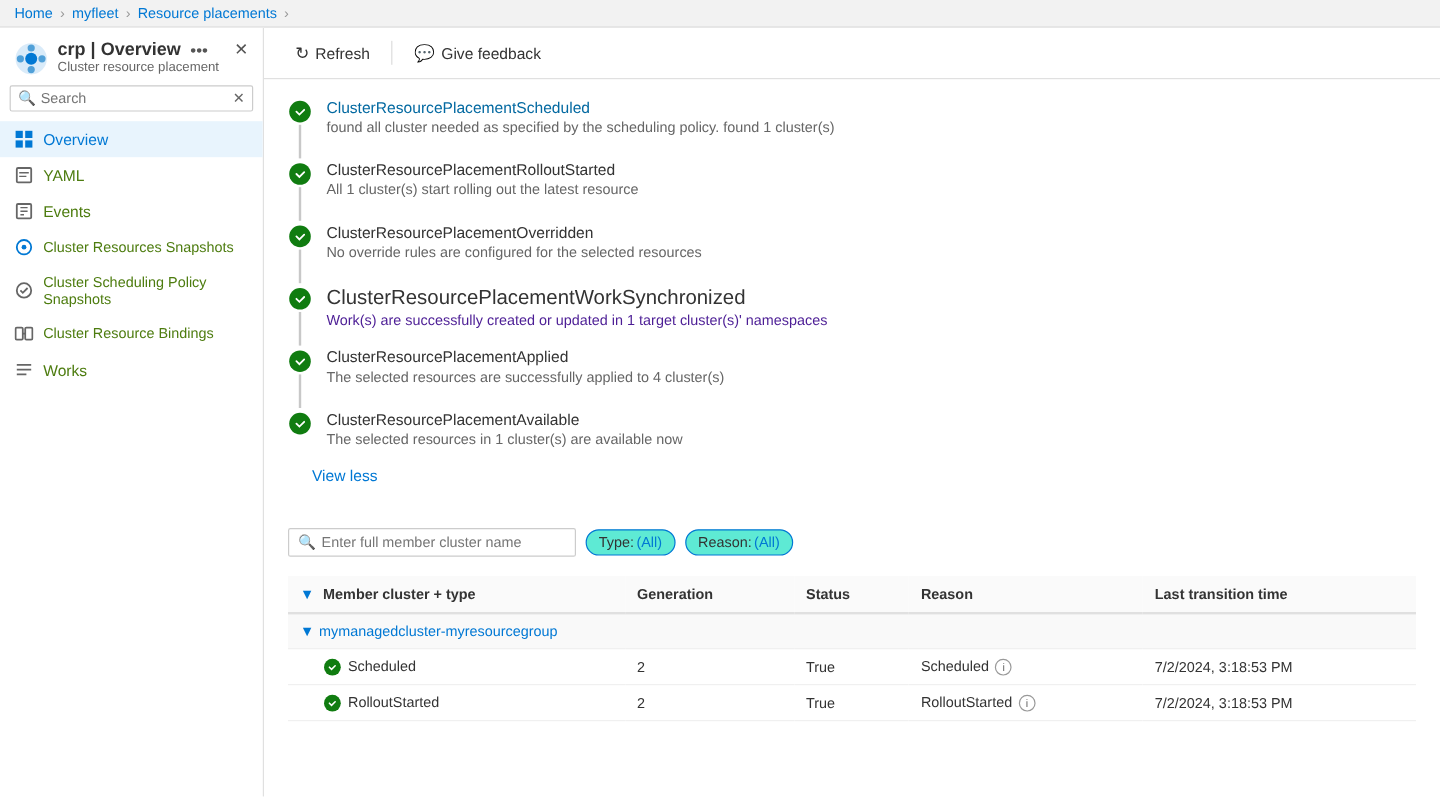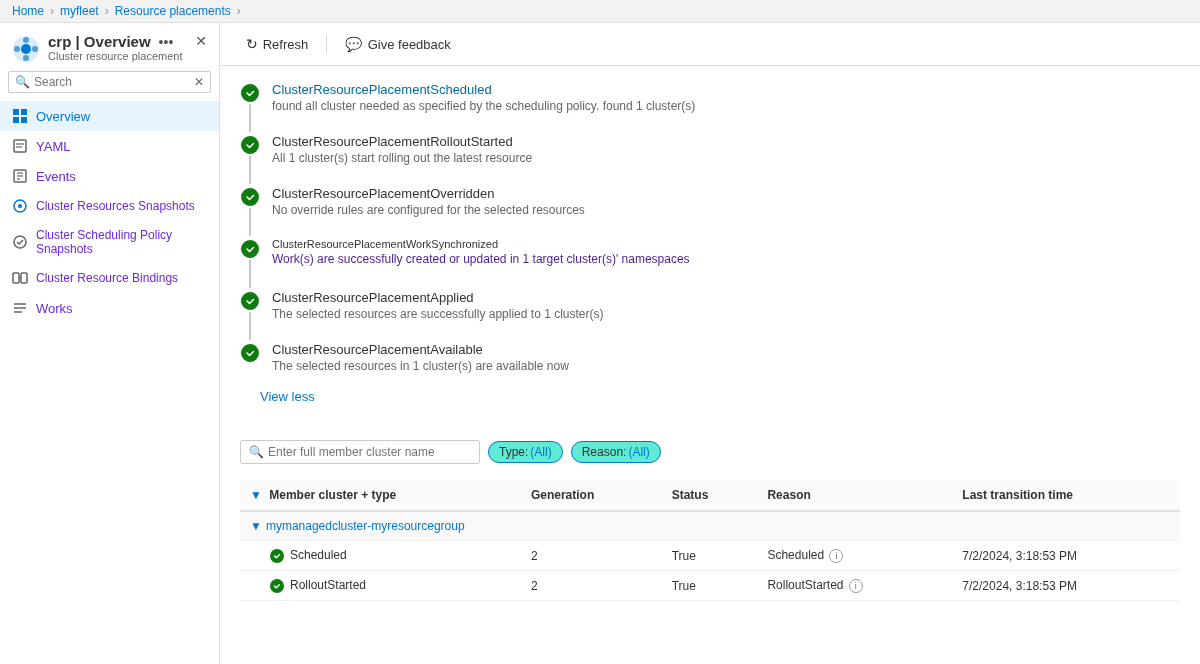--- a/index.html
+++ b/index.html
@@ -12,21 +12,21 @@
     .main-wrapper { display: flex; flex: 1; overflow: hidden; }
 
     
     .sidebar { width: 220px; background: #fff; border-right: 1px solid #e0e0e0; display: flex; flex-direction: column; overflow-y: auto; }
 
     .search-box { display: flex; align-items: center; border: 1px solid #ccc; margin: 4px 8px 8px; border-radius: 2px; padding: 3px 6px; background: #fff; }
     .search-box input { border: none; outline: none; font-size: 12px; flex: 1; }
     .search-box .search-icon { color: #666; font-size: 12px; margin-right: 4px; }
     .search-box .search-clear { color: #666; font-size: 12px; margin-left: 2px; cursor: pointer; }
 
-    .nav-item { display: flex; align-items: center; gap: 8px; padding: 7px 12px; cursor: pointer; font-size: 13px; color: #6d28d9; text-decoration: none; }
+    .nav-item { display: flex; align-items: center; gap: 8px; padding: 7px 12px; cursor: pointer; font-size: 13px; color: #4d7c0f; text-decoration: none; }
     .nav-item.active { background: #e8f4fd; color: #0078d4; font-weight: 500; }
     .nav-item .nav-icon { width: 16px; height: 16px; display: flex; align-items: center; justify-content: center; flex-shrink: 0; }
 
     
     .content { flex: 1; overflow-y: auto; padding: 0; }
     .toolbar { display: flex; align-items: center; gap: 4px; padding: 8px 16px; border-bottom: 1px solid #e0e0e0; }
     .toolbar-btn { display: flex; align-items: center; gap: 5px; padding: 5px 10px; background: none; border: none; cursor: pointer; font-size: 13px; color: #333; border-radius: 2px; }
     .toolbar-sep { width: 1px; height: 20px; background: #ddd; margin: 0 4px; }
 
     .timeline-section { padding: 16px 20px; }
@@ -221,36 +221,36 @@
           <div style="display: flex; align-items: flex-start; gap: 12px;">
             <div style="display: flex; flex-direction: column; align-items: center; width: 20px; flex-shrink: 0;">
               <div style="width: 18px; height: 18px; border-radius: 50%; background: rgb(16, 124, 16); display: flex; align-items: center; justify-content: center; flex-shrink: 0; margin-top: 2px;">
                 <svg width="10" height="10" viewBox="0 0 10 10">
                   <path d="M2 5l2.5 2.5 4-4" stroke="white" stroke-width="1.5" fill="none" stroke-linecap="round"></path>
                 </svg>
               </div>
               <div style="width: 2px; background: rgb(200, 200, 200); flex: 1 1 0%; min-height: 28px; margin: 2px 0px;"></div>
             </div>
             <div style="padding-bottom: 12px;">
-              <div style="font-size: 11px; font-weight: 500; color: rgb(51, 51, 51);">ClusterResourcePlacementWorkSynchronized</div>
+              <div style="font-size: 17px; font-weight: 500; color: rgb(51, 51, 51);">ClusterResourcePlacementWorkSynchronized</div>
               <div style="font-size: 12px; color: #4c1d95; margin-top: 2px;">Work(s) are successfully created or updated in 1 target cluster(s)' namespaces</div>
             </div>
           </div>
           <div style="display: flex; align-items: flex-start; gap: 12px;">
             <div style="display: flex; flex-direction: column; align-items: center; width: 20px; flex-shrink: 0;">
               <div style="width: 18px; height: 18px; border-radius: 50%; background: rgb(16, 124, 16); display: flex; align-items: center; justify-content: center; flex-shrink: 0; margin-top: 2px;">
                 <svg width="10" height="10" viewBox="0 0 10 10">
                   <path d="M2 5l2.5 2.5 4-4" stroke="white" stroke-width="1.5" fill="none" stroke-linecap="round"></path>
                 </svg>
               </div>
               <div style="width: 2px; background: rgb(200, 200, 200); flex: 1 1 0%; min-height: 28px; margin: 2px 0px;"></div>
             </div>
             <div style="padding-bottom: 12px;">
               <div style="font-size: 13px; font-weight: 500; color: rgb(51, 51, 51);">ClusterResourcePlacementApplied</div>
-              <div style="font-size: 12px; color: rgb(102, 102, 102); margin-top: 2px;">The selected resources are successfully applied to 1 cluster(s)</div>
+              <div style="font-size: 12px; color: rgb(102, 102, 102); margin-top: 2px;">The selected resources are successfully applied to 4 cluster(s)</div>
             </div>
           </div>
           <div style="display: flex; align-items: flex-start; gap: 12px;">
             <div style="display: flex; flex-direction: column; align-items: center; width: 20px; flex-shrink: 0;">
               <div style="width: 18px; height: 18px; border-radius: 50%; background: rgb(16, 124, 16); display: flex; align-items: center; justify-content: center; flex-shrink: 0; margin-top: 2px;">
                 <svg width="10" height="10" viewBox="0 0 10 10">
                   <path d="M2 5l2.5 2.5 4-4" stroke="white" stroke-width="1.5" fill="none" stroke-linecap="round"></path>
                 </svg>
               </div>
             </div>

